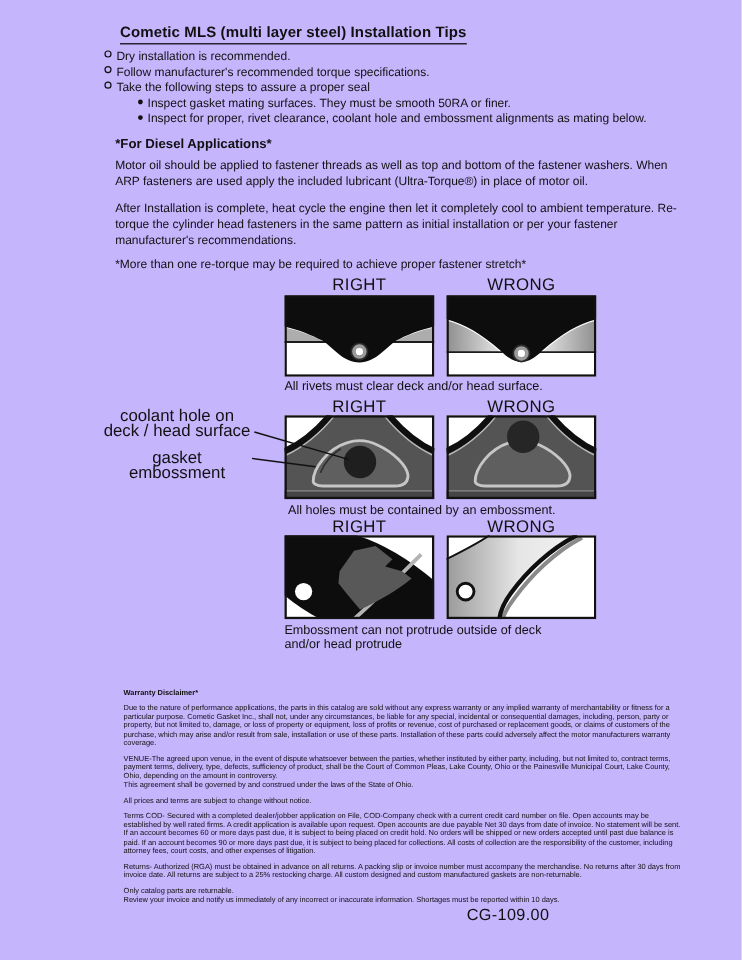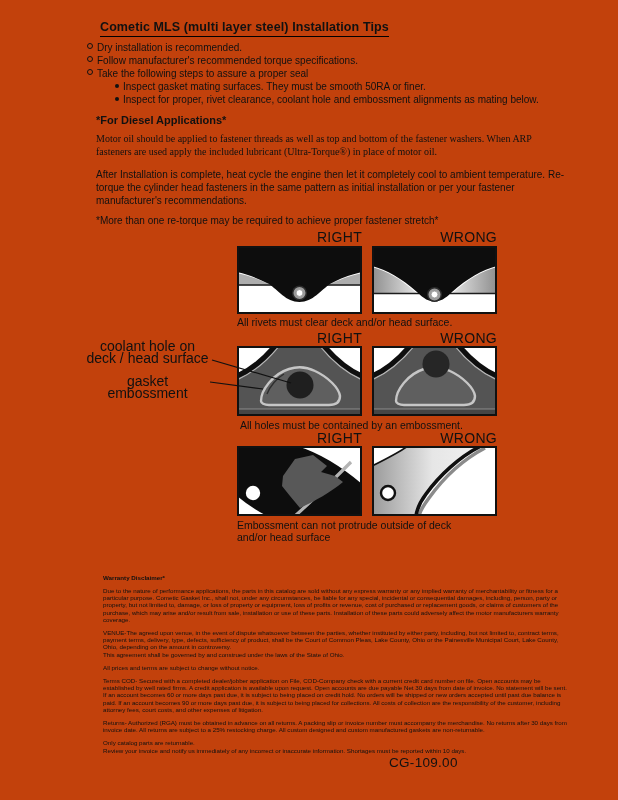--- a/index.html
+++ b/index.html
@@ -1,17 +1,17 @@
 <!DOCTYPE html>
 <html><head>
 <meta charset="utf-8">
 <style>
   html,body{margin:0;padding:0;background:#e9e9e9;}
   .page{
-    position:relative; width:618px; height:800px; background:#c2410c;
+    position:relative; width:618px; height:800px; background:#c4b5fd;
     font-family:"Liberation Sans", sans-serif; color:#111;
     overflow:hidden; margin:0 auto;
   }
   .abs{position:absolute;}
   .title{
     left:100px; top:20px; font-size:12.5px; font-weight:bold;
     border-bottom:1.5px solid #000; padding-bottom:2px; letter-spacing:.1px;
   }
   .bullets{left:87px; top:41px; font-size:10px; line-height:13px; width:490px;}
   .bullet-row{display:flex; align-items:baseline;}
@@ -19,22 +19,22 @@
     width:4px;height:4px;border:1px solid #111;border-radius:50%;
     display:inline-block;margin-right:4px;flex:0 0 auto;position:relative;top:-2px;
   }
   .bullet-row.sub{margin-left:28px;}
   .bullet-row .dot{
     width:4px;height:4px;background:#111;border-radius:50%;
     display:inline-block;margin-right:4px;flex:0 0 auto;position:relative;top:-2px;
   }
   .h2{left:96px; top:114px; font-size:11px; font-weight:bold;}
   .body-p{left:96px; font-size:10px; line-height:13px; width:472px; margin:0;}
-  .p1{top:132px;font-family:Liberation Serif, serif;} .p2{top:168px;} .note{top:214px;}
-  .dlabel{width:125px; text-align:right; font-size:14px; letter-spacing:.3px;}
+  .p1{top:132px;} .p2{top:168px;} .note{top:214px;}
+  .dlabel{width:125px; text-align:center; font-size:14px; letter-spacing:.3px;}
   .caption{font-size:10.5px;}
   .side-label{font-size:14px; line-height:12px; text-align:center; width:125px;}
   .legal{left:103px; top:574px; width:466px;}
   .legal h4{font-size:6.2px; margin:0 0 6px 0;}
   .legal p{font-size:6.2px; line-height:7.2px; margin:0 0 6px 0;}
   .preline{white-space:pre-line;}
   .footer-code{left:389px; top:755px; font-size:13.5px; letter-spacing:.3px;}
   svg{display:block;}
 </style>
 </head>
@@ -178,21 +178,21 @@
     <rect width="125" height="70" fill="#ffffff"></rect>
     <path d="M0,20 C14,13 26,7 36,0 L110,0 C88,10 68,28 55,45 C48,54 45,62 44,70 L0,70 Z" fill="url(#g3)"></path>
     <path d="M0,20 C14,13 26,7 36,0" stroke="#111" stroke-width="1.6" fill="none"></path>
     <path d="M113,2 C90,14 70,34 57,52 C51,60 48,65 47,70" stroke="#8b8b8b" stroke-width="3.4" fill="none"></path>
     <path d="M109,0 C87,11 67,30 54,48 C48,56 45,63 44,70" stroke="#0f0f0f" stroke-width="3.6" fill="none"></path>
     <circle cx="16" cy="47" r="7" fill="#ffffff" stroke="#111" stroke-width="2.4"></circle>
     <rect x="1" y="1" width="123" height="68" fill="none" stroke="#111" stroke-width="2"></rect>
   </svg>
 
   <div class="abs caption" style="left:237px;top:519px;">Embossment can not protrude outside of deck</div>
-  <div class="abs caption" style="left:237px;top:531px;">and/or head surface</div>
+  <div class="abs caption" style="left:237px;top:531px;">and/or head protrude</div>
 
   <div class="abs legal">
     <h4>Warranty Disclaimer*</h4>
     <p>Due to the nature of performance applications, the parts in this catalog are sold without any express warranty or any implied warranty of merchantability or fitness for a particular purpose.  Cometic Gasket Inc., shall not, under any circumstances, be liable for any special, incidental or consequential damages, including, person, party or property, but not limited to, damage, or loss of property or equipment, loss of profits or revenue, cost of purchased or replacement goods, or claims of customers of the purchase, which may arise and/or result from sale, installation or use of these parts.  Installation of these parts could adversely affect the motor manufacturers warranty coverage.</p>
     <p class="preline">VENUE-The agreed upon venue, in the event of dispute whatsoever between the parties, whether instituted by either party, including, but not limited to, contract terms, payment terms, delivery, type, defects, sufficiency of product, shall be the Court of Common Pleas, Lake County, Ohio or the Painesville Municipal Court, Lake County, Ohio, depending on the amount in controversy.
 This agreement shall be governed by and construed under the laws of the State of Ohio.</p>
     <p>All prices and terms are subject to change without notice.</p>
     <p>Terms COD- Secured with a completed dealer/jobber application on File, COD-Company check with a current credit card number on file.  Open accounts may be established by well rated firms.  A credit application is available upon request.  Open accounts are due payable Net 30 days from date of invoice.  No statement will be sent.  If an account becomes 60 or more days past due, it is subject to being placed on credit hold.  No orders will be shipped or new orders accepted until past due balance is paid.  If an account becomes 90 or more days past due, it is subject to being placed for collections.  All costs of collection are the responsibility of the customer, including attorney fees, court costs, and other expenses of litigation.</p>
     <p>Returns- Authorized (RGA) must be obtained in advance on all returns.  A packing slip or invoice number must accompany the merchandise.  No returns after 30 days from invoice date.  All returns are subject to a 25% restocking charge.  All custom designed and custom manufactured gaskets are non-returnable.</p>
     <p class="preline">Only catalog parts are returnable.

